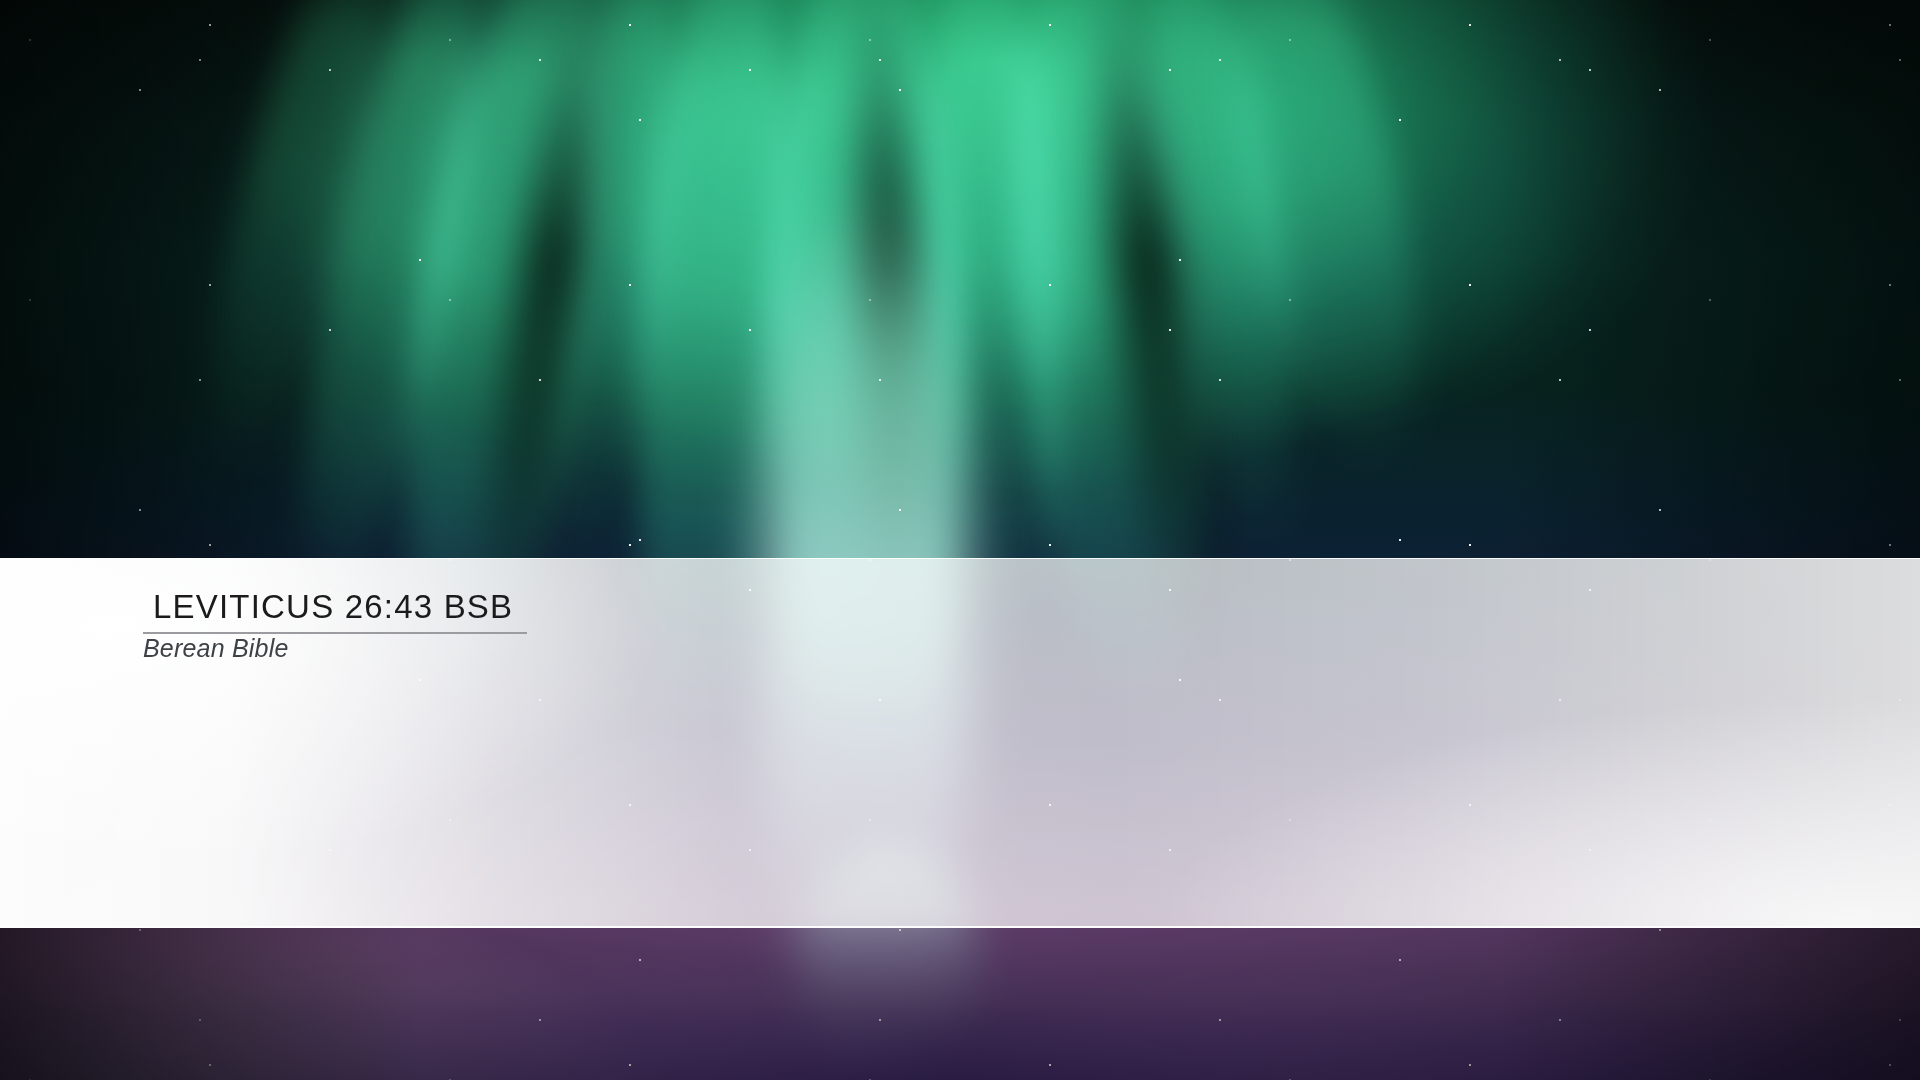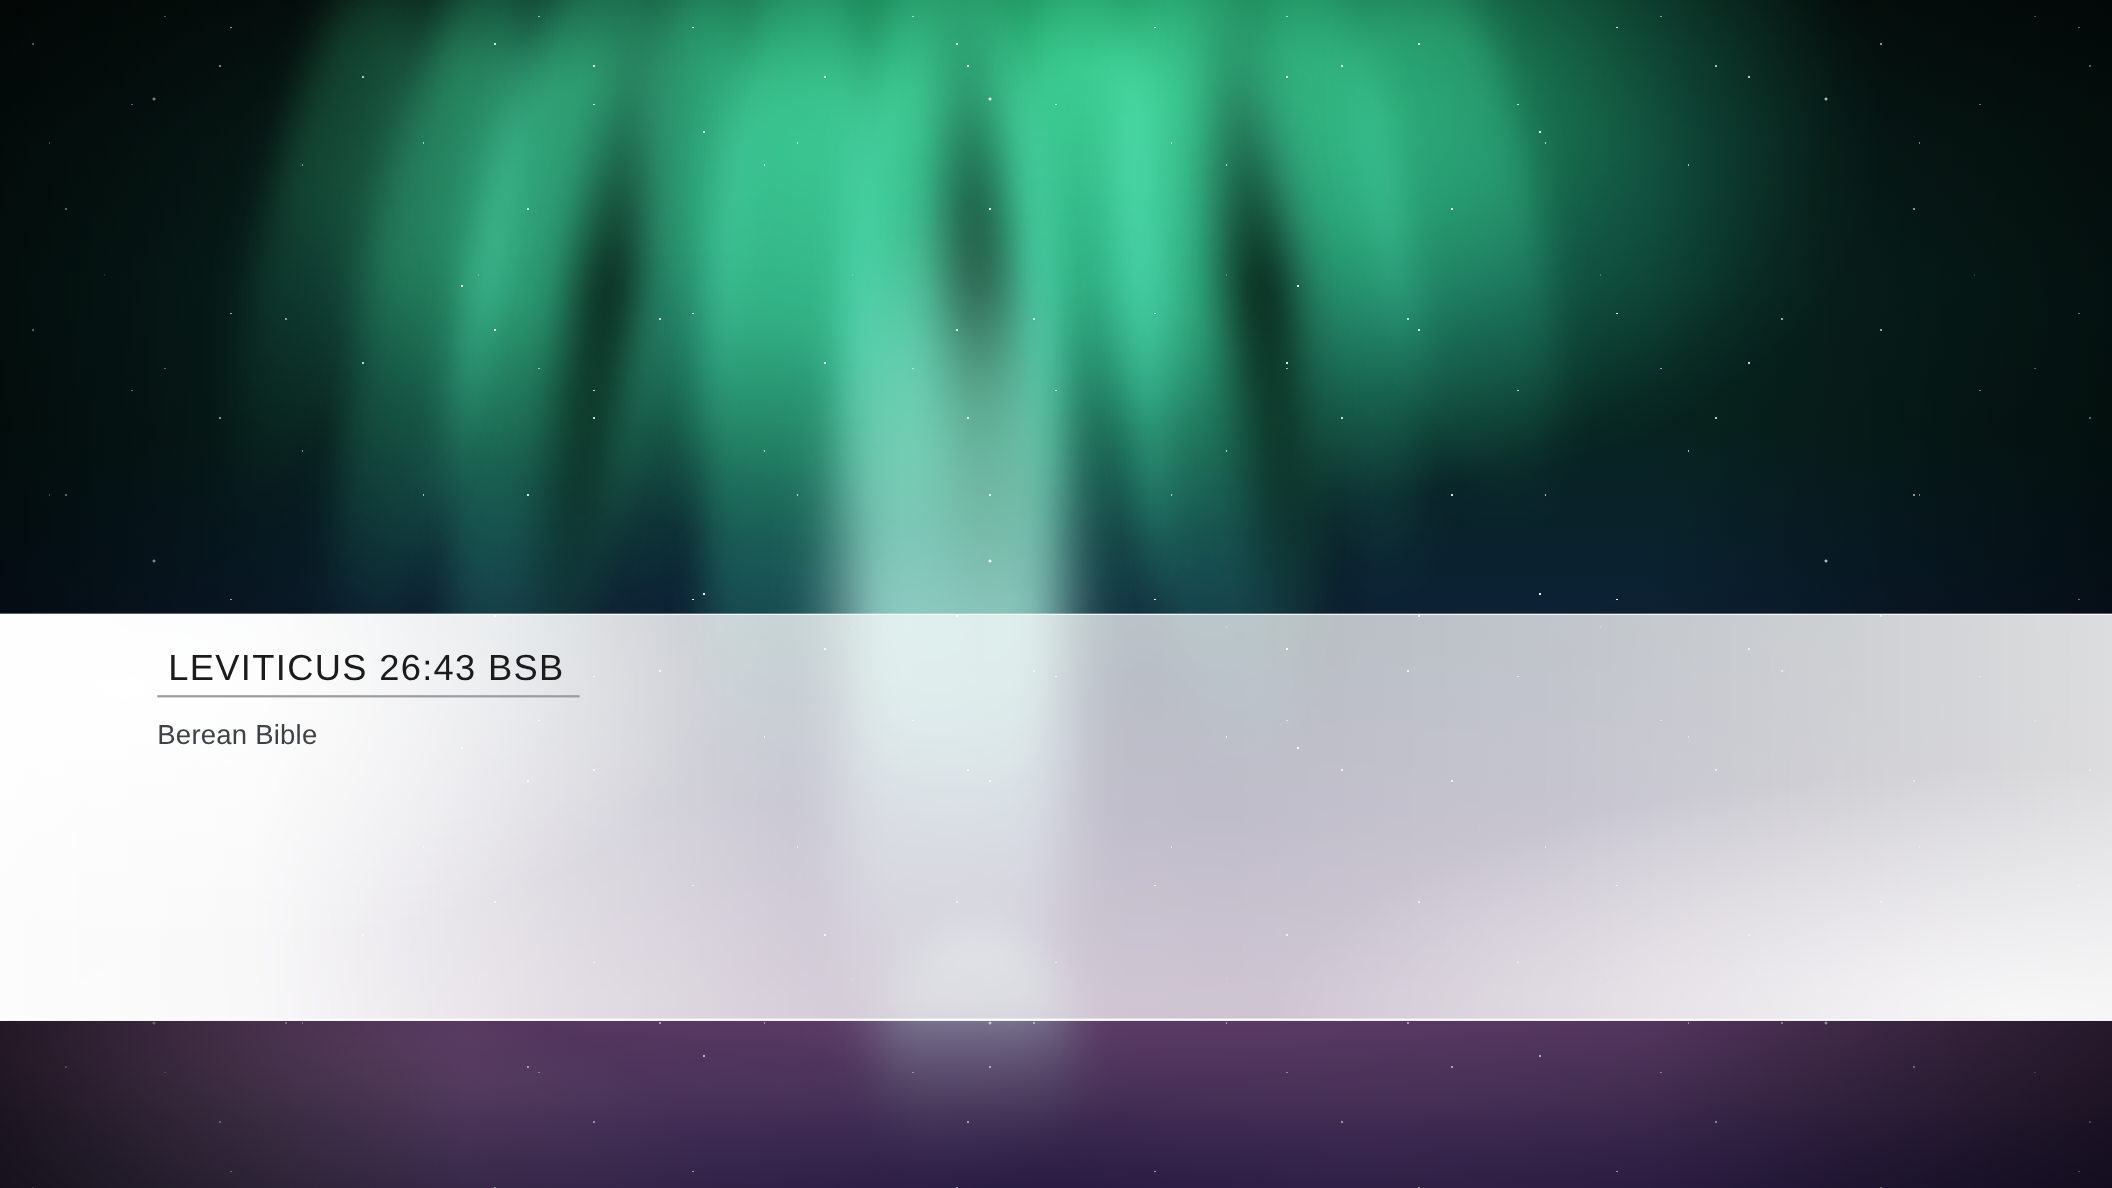--- a/index.html
+++ b/index.html
@@ -189,22 +189,21 @@
   }
 
   #verse-text{
     margin-top:14px;
     font-size:41px; font-style:italic; font-weight:300;
     color:#33383c; line-height:58px; letter-spacing:.1px;
     max-width:1620px;
   }
 
   #verse-attribution{
-    margin-top:20px;
-    font-size:25px; font-weight:400;
+    font-size:25px; font-style:italic; font-weight:400;
     color:#3d4246; letter-spacing:.2px;
   }
 </style>
 </head>
 <body>
 
 <div id="stage">
 
   <div class="bg-layer bg-base"></div>
   <div class="bg-layer aurora-mass"></div>

